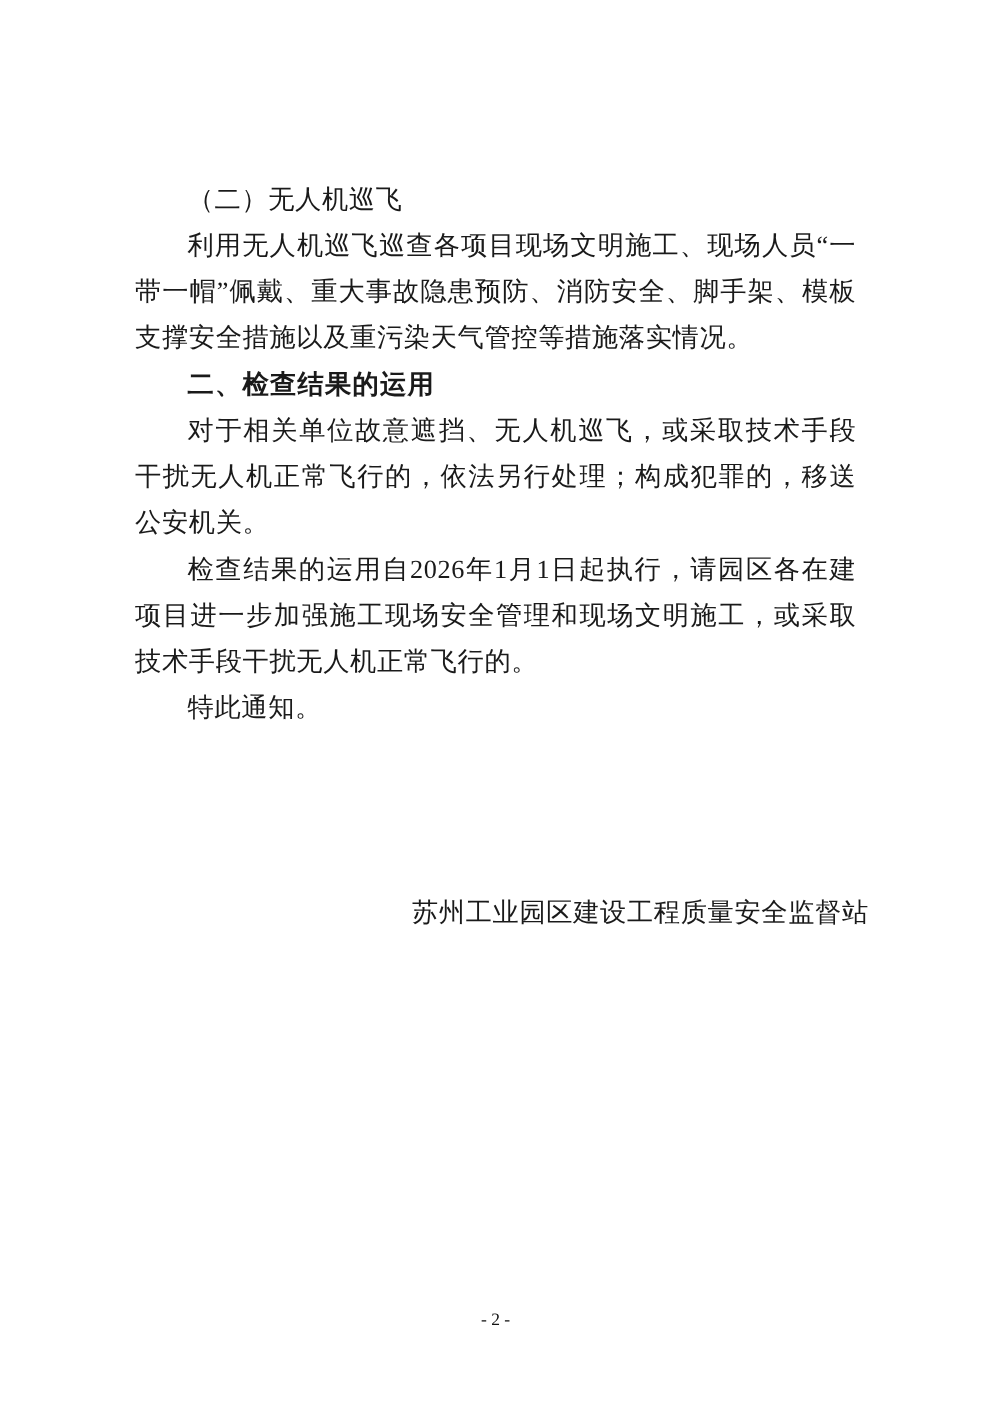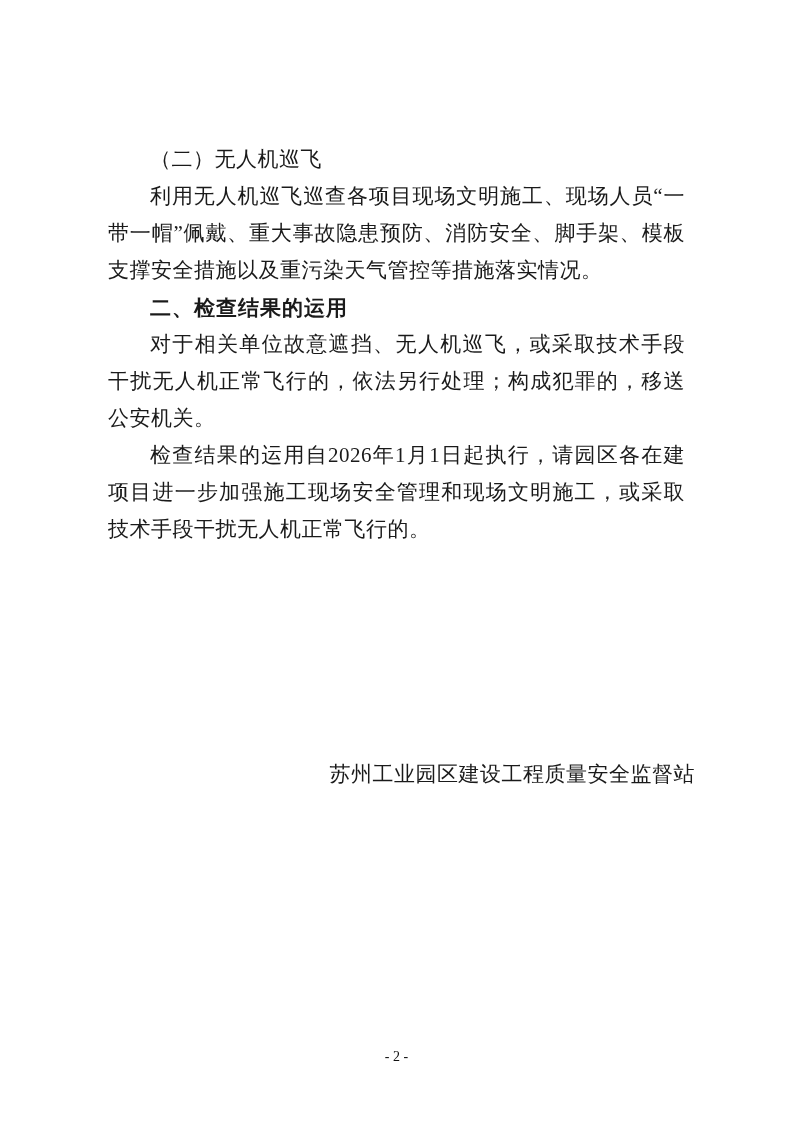--- a/index.html
+++ b/index.html
@@ -36,21 +36,21 @@
     font-weight: normal;
   }
   .heading {
     text-indent: 2em;
     font-family: Liberation Sans, sans-serif;
     font-weight: bold;
     letter-spacing: 1px;
   }
   .signature {
     position: absolute;
-    top: 756px;
+    top: 712px;
     right: 98px;
     text-align: center;
     font-size: 21px;
     line-height: 37px;
     letter-spacing: 0.5px;
   }
   .sig-org {
     white-space: nowrap;
   }
   .sig-date {
@@ -70,20 +70,21 @@
 </head>
 <body>
 
 <div class="page">
   <div class="content">
     <div class="subheading">（二）无人机巡飞</div>
     <p class="para">利用无人机巡飞巡查各项目现场文明施工、现场人员“一带一帽”佩戴、重大事故隐患预防、消防安全、脚手架、模板支撑安全措施以及重污染天气管控等措施落实情况。</p>
     <div class="heading">二、检查结果的运用</div>
     <p class="para">对于相关单位故意遮挡、无人机巡飞，或采取技术手段干扰无人机正常飞行的，依法另行处理；构成犯罪的，移送公安机关。</p>
     <p class="para">检查结果的运用自2026年1月1日起执行，请园区各在建项目进一步加强施工现场安全管理和现场文明施工，或采取技术手段干扰无人机正常飞行的。</p>
+    <p class="para">特此通知。</p>
   </div>
 
   <div class="signature">
     <div class="sig-org">苏州工业园区建设工程质量安全监督站</div>
   </div>
 
   <div class="footer">- 2 -</div>
 </div>
 
 </body></html>

